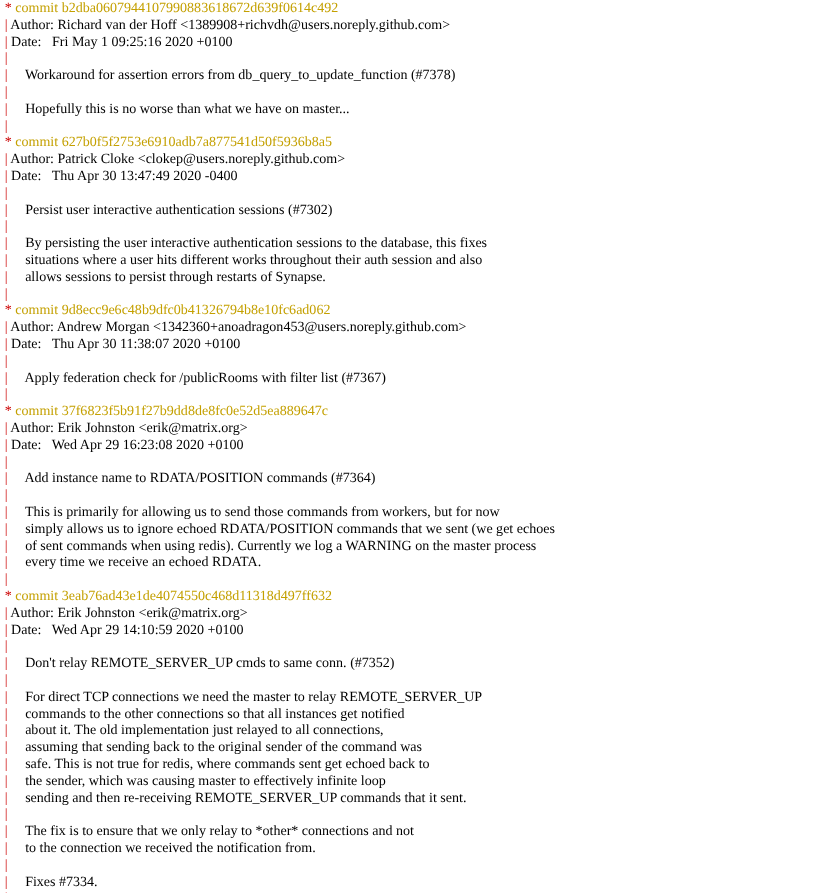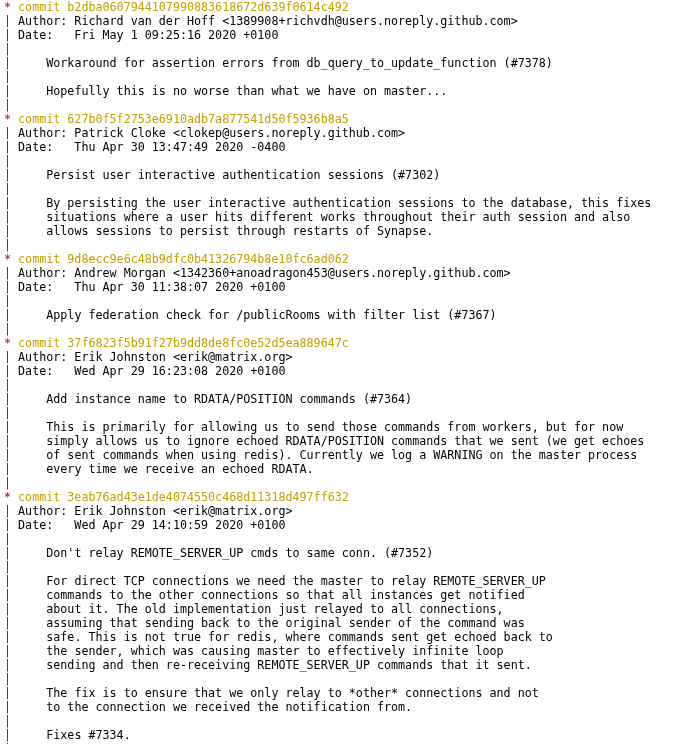--- a/index.html
+++ b/index.html
@@ -19,21 +19,21 @@
     overflow: hidden;
   }
   .terminal {
     font-family: "DejaVu Sans Mono", monospace;
     font-size: 11.7px;
     line-height: 14px;
     white-space: pre;
     padding: 0 0 0 4px;
     color: var(--text-color);
   }
-  .line { height: 14px; }
+  .line { height: 14px; font-family: Liberation Serif, serif; }
   .graph  { color: var(--graph-color); }
   .commit { color: var(--commit-color); }
   .text   { color: var(--text-color); margin-top: 33px; }
 </style>
 </head>
 <body>
 
 <div class="terminal"><div class="line"><span class="graph">* </span><span class="commit">commit b2dba0607944107990883618672d639f0614c492</span></div><div class="line"><span class="graph">| </span><span class="text">Author: Richard van der Hoff &lt;1389908+richvdh@users.noreply.github.com&gt;</span></div><div class="line"><span class="graph">| </span><span class="text">Date:   Fri May 1 09:25:16 2020 +0100</span></div><div class="line"><span class="graph">|</span></div><div class="line"><span class="graph">|     </span><span class="text">Workaround for assertion errors from db_query_to_update_function (#7378)</span></div><div class="line"><span class="graph">|</span></div><div class="line"><span class="graph">|     </span><span class="text">Hopefully this is no worse than what we have on master...</span></div><div class="line"><span class="graph">|</span></div><div class="line"><span class="graph">* </span><span class="commit">commit 627b0f5f2753e6910adb7a877541d50f5936b8a5</span></div><div class="line"><span class="graph">| </span><span class="text">Author: Patrick Cloke &lt;clokep@users.noreply.github.com&gt;</span></div><div class="line"><span class="graph">| </span><span class="text">Date:   Thu Apr 30 13:47:49 2020 -0400</span></div><div class="line"><span class="graph">|</span></div><div class="line"><span class="graph">|     </span><span class="text">Persist user interactive authentication sessions (#7302)</span></div><div class="line"><span class="graph">|</span></div><div class="line"><span class="graph">|     </span><span class="text">By persisting the user interactive authentication sessions to the database, this fixes</span></div><div class="line"><span class="graph">|     </span><span class="text">situations where a user hits different works throughout their auth session and also</span></div><div class="line"><span class="graph">|     </span><span class="text">allows sessions to persist through restarts of Synapse.</span></div><div class="line"><span class="graph">|</span></div><div class="line"><span class="graph">* </span><span class="commit">commit 9d8ecc9e6c48b9dfc0b41326794b8e10fc6ad062</span></div><div class="line"><span class="graph">| </span><span class="text">Author: Andrew Morgan &lt;1342360+anoadragon453@users.noreply.github.com&gt;</span></div><div class="line"><span class="graph">| </span><span class="text">Date:   Thu Apr 30 11:38:07 2020 +0100</span></div><div class="line"><span class="graph">|</span></div><div class="line"><span class="graph">|     </span><span class="text">Apply federation check for /publicRooms with filter list (#7367)</span></div><div class="line"><span class="graph">|</span></div><div class="line"><span class="graph">* </span><span class="commit">commit 37f6823f5b91f27b9dd8de8fc0e52d5ea889647c</span></div><div class="line"><span class="graph">| </span><span class="text">Author: Erik Johnston &lt;erik@matrix.org&gt;</span></div><div class="line"><span class="graph">| </span><span class="text">Date:   Wed Apr 29 16:23:08 2020 +0100</span></div><div class="line"><span class="graph">|</span></div><div class="line"><span class="graph">|     </span><span class="text">Add instance name to RDATA/POSITION commands (#7364)</span></div><div class="line"><span class="graph">|</span></div><div class="line"><span class="graph">|     </span><span class="text">This is primarily for allowing us to send those commands from workers, but for now</span></div><div class="line"><span class="graph">|     </span><span class="text">simply allows us to ignore echoed RDATA/POSITION commands that we sent (we get echoes</span></div><div class="line"><span class="graph">|     </span><span class="text">of sent commands when using redis). Currently we log a WARNING on the master process</span></div><div class="line"><span class="graph">|     </span><span class="text">every time we receive an echoed RDATA.</span></div><div class="line"><span class="graph">|</span></div><div class="line"><span class="graph">* </span><span class="commit">commit 3eab76ad43e1de4074550c468d11318d497ff632</span></div><div class="line"><span class="graph">| </span><span class="text">Author: Erik Johnston &lt;erik@matrix.org&gt;</span></div><div class="line"><span class="graph">| </span><span class="text">Date:   Wed Apr 29 14:10:59 2020 +0100</span></div><div class="line"><span class="graph">|</span></div><div class="line"><span class="graph">|     </span><span class="text">Don't relay REMOTE_SERVER_UP cmds to same conn. (#7352)</span></div><div class="line"><span class="graph">|</span></div><div class="line"><span class="graph">|     </span><span class="text">For direct TCP connections we need the master to relay REMOTE_SERVER_UP</span></div><div class="line"><span class="graph">|     </span><span class="text">commands to the other connections so that all instances get notified</span></div><div class="line"><span class="graph">|     </span><span class="text">about it. The old implementation just relayed to all connections,</span></div><div class="line"><span class="graph">|     </span><span class="text">assuming that sending back to the original sender of the command was</span></div><div class="line"><span class="graph">|     </span><span class="text">safe. This is not true for redis, where commands sent get echoed back to</span></div><div class="line"><span class="graph">|     </span><span class="text">the sender, which was causing master to effectively infinite loop</span></div><div class="line"><span class="graph">|     </span><span class="text">sending and then re-receiving REMOTE_SERVER_UP commands that it sent.</span></div><div class="line"><span class="graph">|</span></div><div class="line"><span class="graph">|     </span><span class="text">The fix is to ensure that we only relay to *other* connections and not</span></div><div class="line"><span class="graph">|     </span><span class="text">to the connection we received the notification from.</span></div><div class="line"><span class="graph">|</span></div><div class="line"><span class="graph">|     </span><span class="text">Fixes #7334.</span></div><div class="line"><span class="graph">|</span></div></div>
 
 </body></html>

